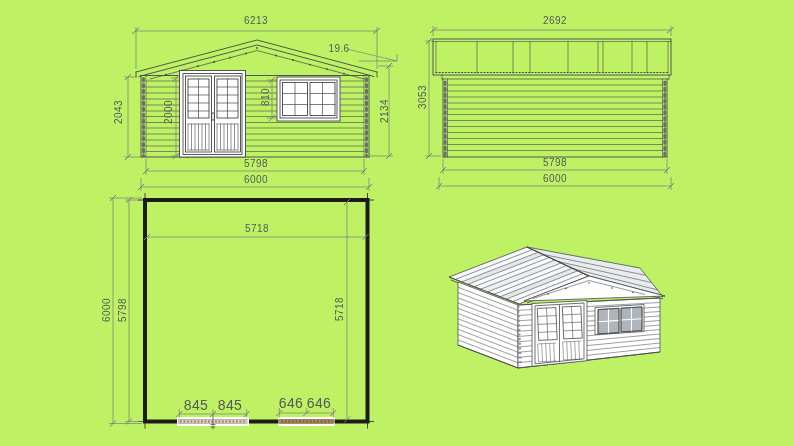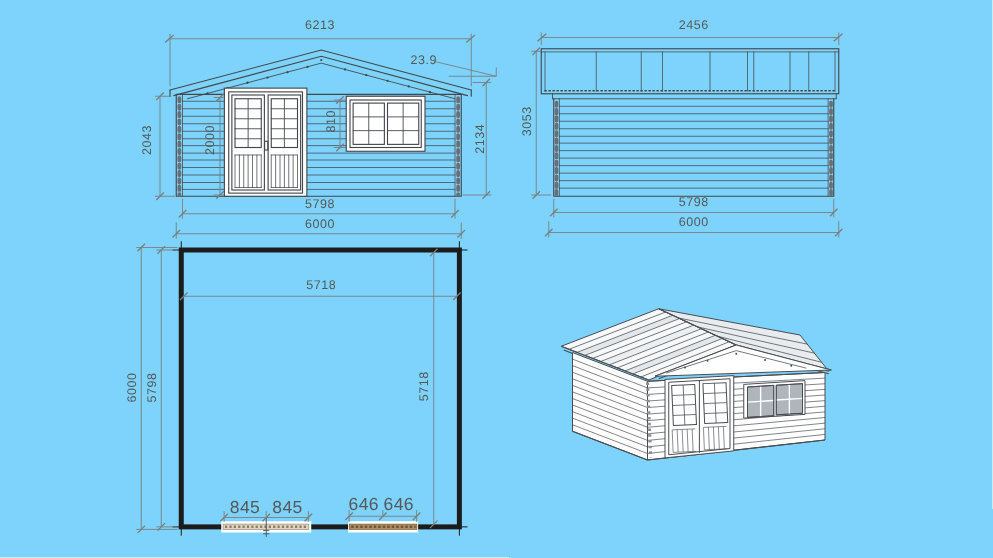--- a/index.html
+++ b/index.html
@@ -1,16 +1,16 @@
 <!DOCTYPE html>
 <html><head>
 <meta charset="utf-8">
 <style>
   html,body{margin:0;padding:0;background:#ffffff;}
-  .canvas{position:relative;width:794px;height:446px;background:#7dd3fc;overflow:hidden;
+  .canvas{position:relative;width:794px;height:446px;background:#bef264;overflow:hidden;
           font-family:"Liberation Sans",sans-serif;}
   .canvas svg{position:absolute;left:0;top:0;}
   .dim{position:absolute;font-size:10px;letter-spacing:.4px;color:#55585c;
        transform:translate(-50%,-50%);white-space:nowrap;line-height:1;}
   .dim.v{transform:translate(-50%,-50%) rotate(-90deg);}
   .dim.small{font-size:14px;}
 </style>
 </head>
 <body>
 
@@ -214,29 +214,29 @@
       <polygon points="595,307.5 644,304.5 644,331.5 595,334.5" fill="#ffffff"></polygon>
       <polygon points="598,309.6 619,308.3 619,332.6 598,333.9" fill="#aeb6bc"></polygon>
       <polygon points="621,308.2 642,306.9 642,330.6 621,331.9" fill="#aeb6bc"></polygon>
       <path stroke="#ffffff" stroke-width="1.1" d="M608.5 309V333.3 M598 321.7L619 320.4 M631.5 307.6V331.3 M621 320L642 318.7"></path>
       <path stroke-width="0.7" d="M598 309.6L619 308.3 619 332.6 598 333.9Z M621 308.2L642 306.9 642 330.6 621 331.9Z"></path>
     </g>
   </g>
 </svg>
 
   <span class="dim" style="left:256px;top:21px">6213</span>
-  <span class="dim" style="left:339px;top:49px">23.9</span>
+  <span class="dim" style="left:339px;top:49px">19.6</span>
   <span class="dim v" style="left:119px;top:112px">2043</span>
   <span class="dim v" style="left:169px;top:112px">2000</span>
   <span class="dim v" style="left:266px;top:97px">810</span>
   <span class="dim v" style="left:385px;top:111px">2134</span>
   <span class="dim" style="left:256px;top:164px">5798</span>
   <span class="dim" style="left:256px;top:180px">6000</span>
 
-  <span class="dim" style="left:555px;top:21px">2456</span>
+  <span class="dim" style="left:555px;top:21px">2692</span>
   <span class="dim v" style="left:423px;top:97px">3053</span>
   <span class="dim" style="left:555px;top:163px">5798</span>
   <span class="dim" style="left:555px;top:179px">6000</span>
 
   <span class="dim v" style="left:107px;top:310px">6000</span>
   <span class="dim v" style="left:123px;top:310px">5798</span>
   <span class="dim" style="left:257px;top:229px">5718</span>
   <span class="dim v" style="left:340px;top:309px">5718</span>
   <span class="dim small" style="left:196px;top:405px">845</span>
   <span class="dim small" style="left:230px;top:405px">845</span>

